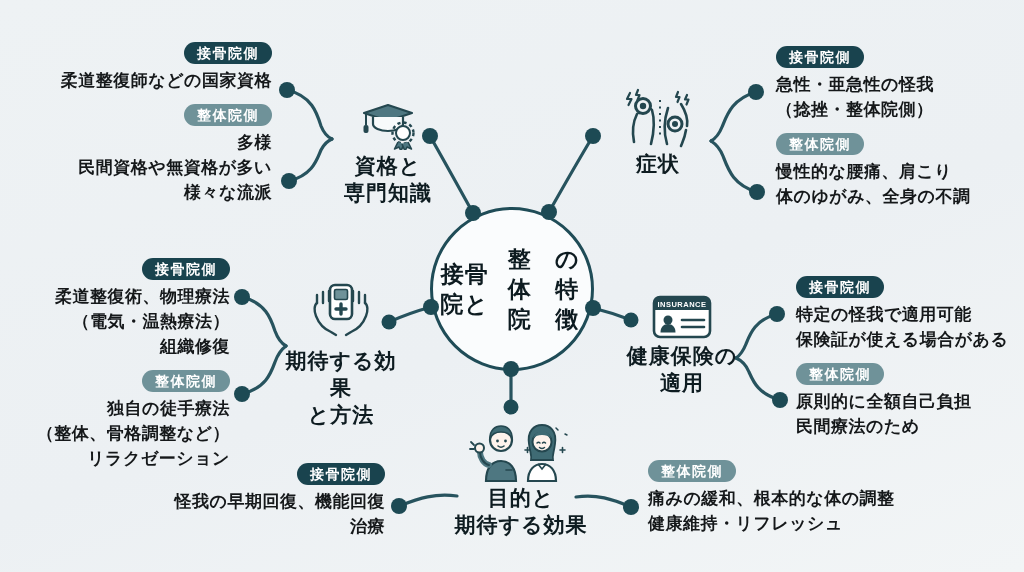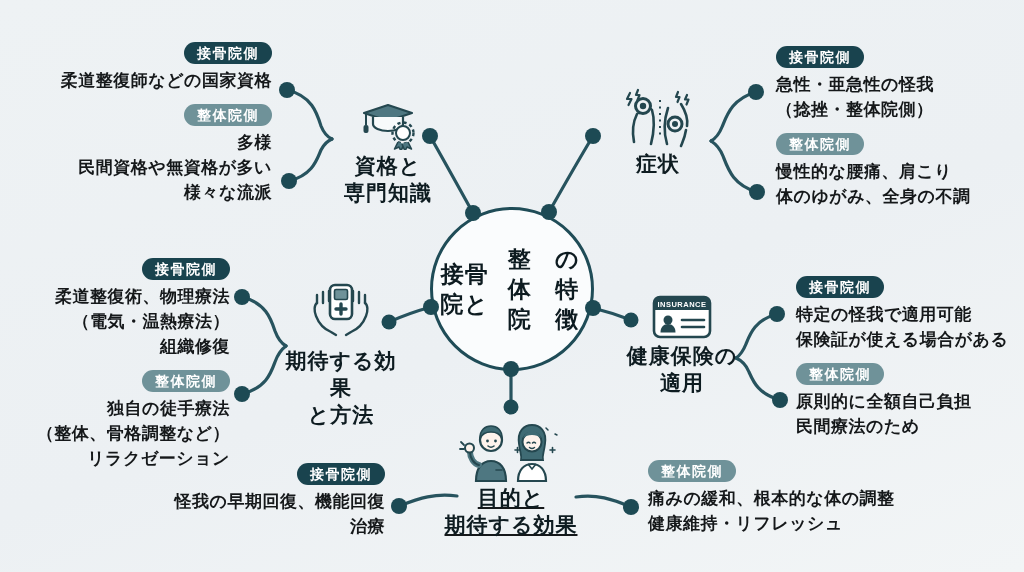--- a/index.html
+++ b/index.html
@@ -157,21 +157,21 @@
       <text x="31" y="13" text-anchor="middle" font-size="7.5" font-weight="bold" fill="#ffffff" letter-spacing="0.5" font-family="Liberation Sans, DejaVu Sans, sans-serif">INSURANCE</text>
       <circle cx="17" cy="26" r="4.5" fill="#24474f"></circle>
       <path d="M9.5 38.5 c0 -5.5 3.2 -8.5 7.5 -8.5 s7.5 3 7.5 8.5 z" fill="#24474f"></path>
       <line x1="31" y1="26" x2="53" y2="26" stroke="#24474f" stroke-width="2.6" stroke-linecap="round"></line>
       <line x1="31" y1="33" x2="53" y2="33" stroke="#24474f" stroke-width="2.6" stroke-linecap="round"></line>
     </svg>
     <div class="node-title">健康保険の</div>
     <div class="node-title">適用</div>
   </div>
 
-  <div class="node" style="left:441px;top:420px;width:140px;text-decoration:underline;">
+  <div class="node" style="left:451px;top:420px;width:140px;">
     <svg class="node-icon" width="106" height="62" viewBox="0 0 106 62">
 
       <circle cx="33" cy="20" r="11" fill="#fdf3ec" stroke="#24474f" stroke-width="2.2"></circle>
       <path d="M22 18 c0 -8 5 -12 11 -12 s11 4 11 12 c-3 -4 -5 -6 -11 -6 s-8 2 -11 6 z" fill="#3f6b74" stroke="#24474f" stroke-width="1.6"></path>
       <circle cx="29.5" cy="21" r="1.4" fill="#24474f"></circle>
       <circle cx="37.5" cy="21" r="1.4" fill="#24474f"></circle>
       <path d="M30 26 q3 2.5 6 0" fill="none" stroke="#24474f" stroke-width="1.6" stroke-linecap="round"></path>
       <path d="M18 61 c0 -13 6 -20 15 -20 s15 7 15 20 z" fill="#4e7781" stroke="#24474f" stroke-width="2.2"></path>
       <path d="M21 45 c-5 -1 -9 -7 -9 -13" fill="none" stroke="#4e7781" stroke-width="6" stroke-linecap="round"></path>
       <path d="M21 45 c-5 -1 -9 -7 -9 -13" fill="none" stroke="#24474f" stroke-width="2" stroke-linecap="round"></path>

